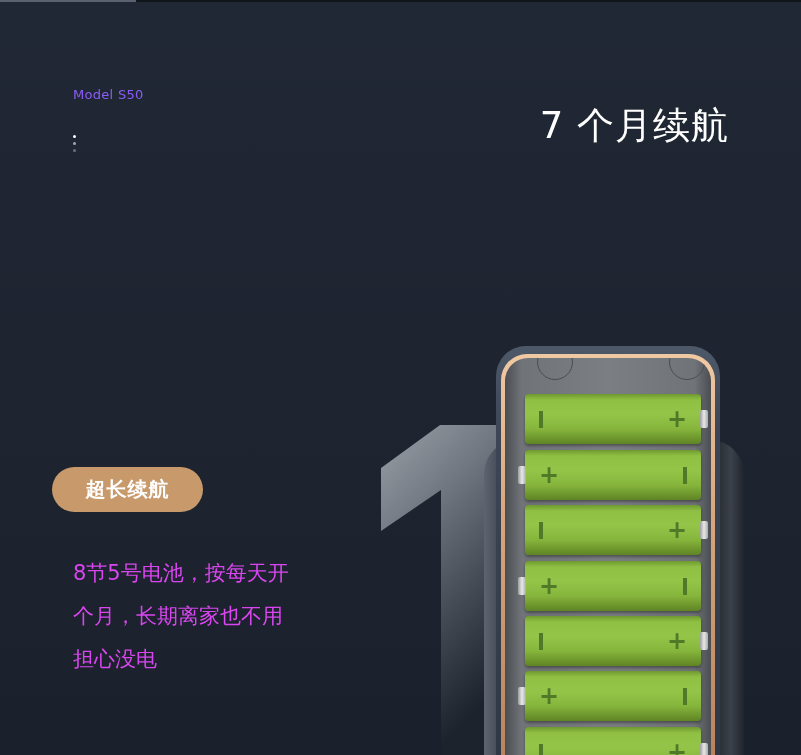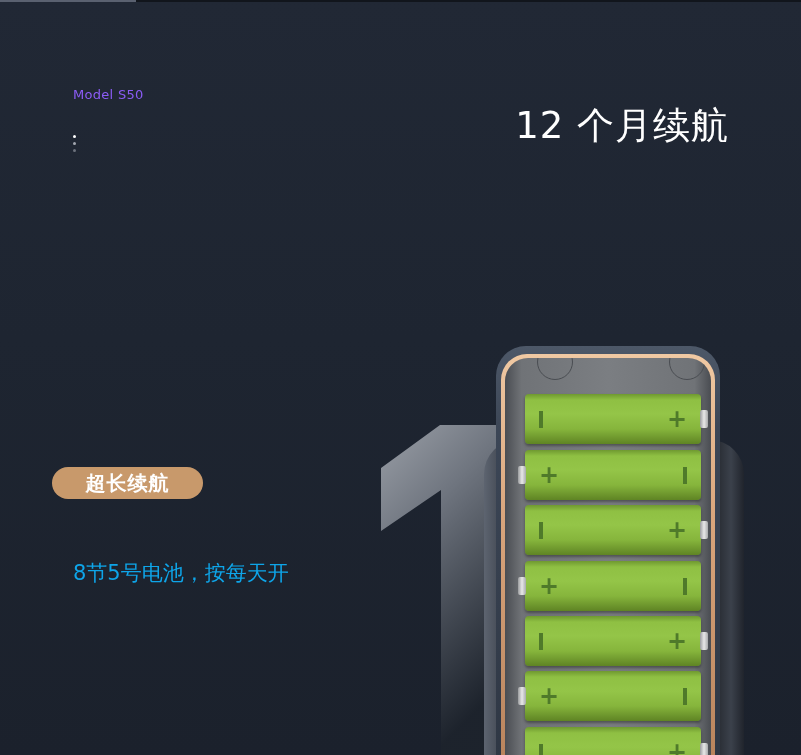--- a/index.html
+++ b/index.html
@@ -30,28 +30,28 @@
   .d3 { background: #6b717c; }
 
   .headline {
     position: absolute; right: 72px; top: 96px; text-align: right;
     font-weight: bold; font-size: 37px; line-height: 60px; color: #ffffff;
     letter-spacing: 1px;
   }
   .headline .l1 { font-weight: normal; }
 
   .pill {
-    position: absolute; left: 52px; top: 467px; width: 151px; height: 32px;
+    position: absolute; left: 52px; top: 467px; width: 151px; height: 45px;
     border-radius: 23px; background: #c8996b;
     display: flex; align-items: center; justify-content: center;
     font-size: 20px; font-weight: bold; color: #ffffff; letter-spacing: 1px;
   }
   .desc {
     position: absolute; left: 73px; top: 552px; width: 290px;
-    font-size: 21px; line-height: 43px; color: #0ea5e9;
+    font-size: 21px; line-height: 43px; color: #d946ef;
   }
 
   
   .one { position: absolute; left: 380px; top: 424px; width: 130px; height: 331px; }
 
   
   .device-back {
     position: absolute; left: 484px; top: 440px; width: 260px; height: 330px;
     border-radius: 34px 34px 0 0;
     background: linear-gradient(90deg, #5d6470 0%, #2d323b 12%, #17191d 40%, #17191d 85%, #3b414b 95%, #20242c 100%);
@@ -102,27 +102,29 @@
 <div class="topline"></div>
 
 <div class="model">Model  S50</div>
 <div class="dots">
   <div class="dot d1"></div>
   <div class="dot d2"></div>
   <div class="dot d3"></div>
 </div>
 
 <div class="headline">
-  <div class="l1">12 个月续航</div>
+  <div class="l1">7 个月续航</div>
 </div>
 
 <div class="pill">超长续航</div>
 
 <div class="desc">
   <div>8节5号电池，按每天开</div>
+  <div>个月，长期离家也不用</div>
+  <div>担心没电</div>
 </div>
 
 <svg class="one" viewBox="0 0 130 331" width="130" height="331">
   <defs>
     <linearGradient id="oneg" x1="0" y1="0" x2="0.4" y2="1">
       <stop offset="0" stop-color="#9a9fa7"></stop>
       <stop offset="0.35" stop-color="#6f757f"></stop>
       <stop offset="1" stop-color="#1d232c" stop-opacity="0.9"></stop>
     </linearGradient>
   </defs>

